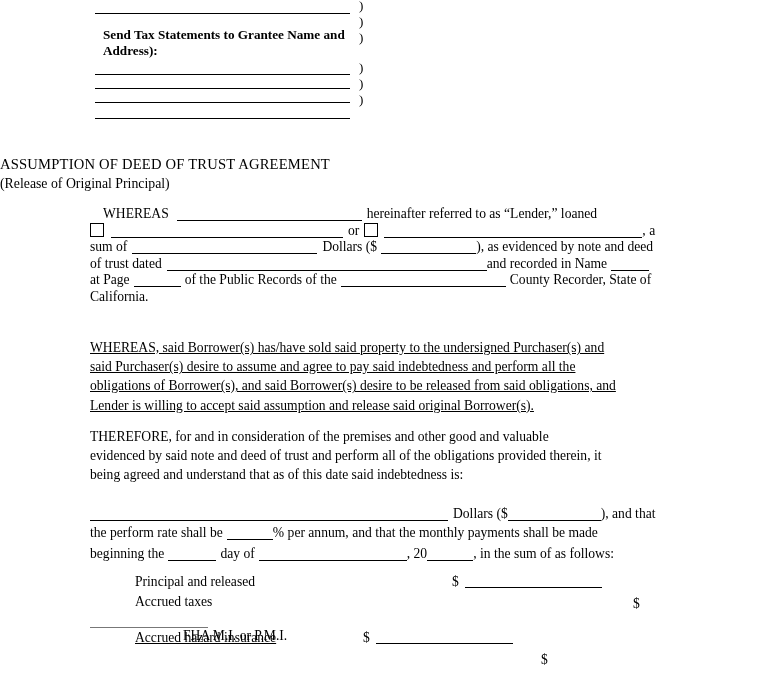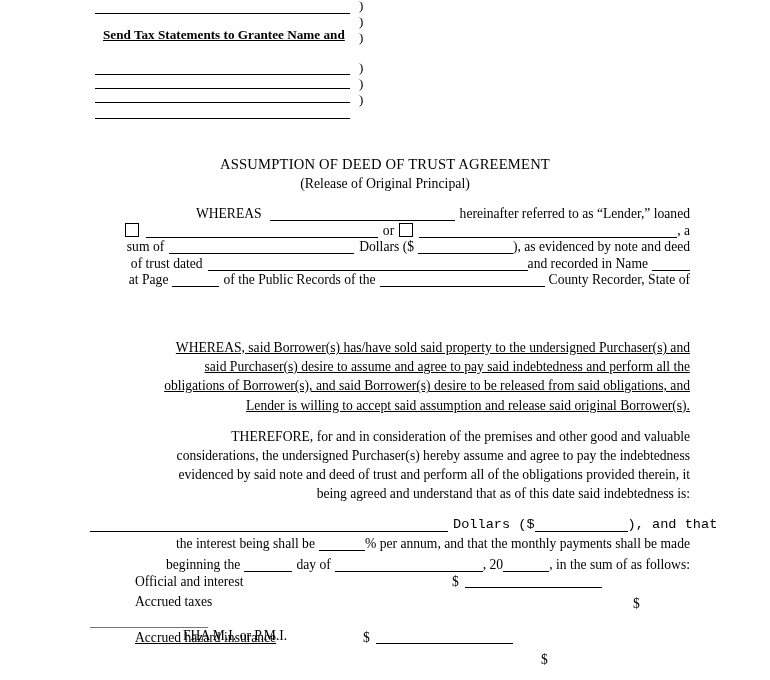--- a/index.html
+++ b/index.html
@@ -25,47 +25,48 @@
   }
   .cb {
     display: inline-block;
     width: 14px;
     height: 14px;
     border: 1.6px solid #000;
     vertical-align: -2px;
     margin-right: 2px;
     background: #fff;
   }
-  .line { white-space: nowrap; text-align: right; }
+  .line { white-space: nowrap; }
   .p1 .line { line-height: 16.6px; }
   .p2 .line { line-height: 19.2px; }
   .p3 .line { line-height: 19px; }
-  .title-wrap { text-align: center; width: 770px; }
+  .title-wrap { text-align: left; width: 770px; }
   .title-main { font-size: 14.6px; letter-spacing: 0.2px; }
   .title-sub { font-size: 13.8px; margin-top: 3px; }
   .hdr-label { font-size: 13.2px; line-height: 16px; font-weight: bold; }
   .official { font-size: 11.8px; font-weight: bold; }
   .paren { font-size: 13px; }
 </style>
 </head>
 <body>
 
 <div class="page">
 
   <div class="abs ul" style="left:95px; top:2px; width:255px; height:12px;"></div>
 
   <span class="abs paren" style="left:359px; top:-2px;">)</span>
   <span class="abs paren" style="left:359px; top:14px;">)</span>
   <span class="abs paren" style="left:359px; top:30px;">)</span>
   <span class="abs paren" style="left:359px; top:60px;">)</span>
   <span class="abs paren" style="left:359px; top:76px;">)</span>
   <span class="abs paren" style="left:359px; top:92px;">)</span>
 
-  <div class="abs hdr-label" style="left:103px; top:27px; width:260px;text-decoration:underline;">
+  <div class="abs hdr-label" style="left:103px; top:27px; width:260px;">
     <div>Send Tax Statements to Grantee Name and</div>
+    <div>Address):</div>
   </div>
 
   <div class="abs ul" style="left:95px; top:63px;  width:255px; height:12px;"></div>
   <div class="abs ul" style="left:95px; top:77px;  width:255px; height:12px;"></div>
   <div class="abs ul" style="left:95px; top:91px;  width:255px; height:12px;"></div>
   <div class="abs ul" style="left:95px; top:107px; width:255px; height:12px;"></div>
 
 
   <div class="abs title-wrap" style="left:0px; top:156px;">
     <div class="title-main">ASSUMPTION OF DEED OF TRUST AGREEMENT</div>
@@ -81,46 +82,48 @@
     </div>
     <div class="line">
       <span>sum of</span><span class="blank" style="width:185px; margin-left:5px; margin-right:5px;"></span><span>Dollars ($</span><span class="blank" style="width:95px; margin-left:4px;"></span><span>), as evidenced by note and deed</span>
     </div>
     <div class="line">
       <span>of trust dated</span><span class="blank" style="width:320px; margin-left:5px;"></span><span>and recorded in Name</span><span class="blank" style="width:38px; margin-left:4px;"></span>
     </div>
     <div class="line">
       <span>at Page</span><span class="blank" style="width:47px; margin-left:4px; margin-right:4px;"></span><span>of the Public Records of the</span><span class="blank" style="width:165px; margin-left:4px; margin-right:4px;"></span><span>County Recorder, State of</span>
     </div>
+    <div class="line">
+      <span>California.</span>
+    </div>
   </div>
 
   <div class="abs p2" style="left:90px; top:338px; width:600px;text-decoration:underline;">
     <div class="line">WHEREAS, said Borrower(s) has/have sold said property to the undersigned Purchaser(s) and</div>
     <div class="line">said Purchaser(s) desire to assume and agree to pay said indebtedness and perform all the</div>
     <div class="line">obligations of Borrower(s), and said Borrower(s) desire to be released from said obligations, and</div>
     <div class="line">Lender is willing to accept said assumption and release said original Borrower(s).</div>
   </div>
 
   <div class="abs p3" style="left:90px; top:427px; width:600px;">
     <div class="line">THEREFORE, for and in consideration of the premises and other good and valuable</div>
-    <div class="line">considerations, the undersigned Purchaser(s) hereby assume and agree to pay the indebtedness</div>
     <div class="line">evidenced by said note and deed of trust and perform all of the obligations provided therein, it</div>
     <div class="line">being agreed and understand that as of this date said indebtedness is:</div>
-    <div class="line" style="margin-top:12px;font-family:Liberation Mono, monospace;">
+    <div class="line" style="margin-top:20px;">
       <span class="blank" style="width:358px; margin-right:5px;"></span><span>Dollars ($</span><span class="blank" style="width:93px;"></span><span>), and that</span>
     </div>
     <div class="line">
-      <span>the interest being shall be</span><span class="blank" style="width:46px; margin-left:4px;"></span><span>% per annum, and that the monthly payments shall be made</span>
+      <span>the perform rate shall be</span><span class="blank" style="width:46px; margin-left:4px;"></span><span>% per annum, and that the monthly payments shall be made</span>
     </div>
     <div class="line" style="margin-top:2px;">
       <span>beginning the</span><span class="blank" style="width:48px; margin-left:4px; margin-right:4px;"></span><span>day of</span><span class="blank" style="width:148px; margin-left:4px;"></span><span>, 20</span><span class="blank" style="width:46px;"></span><span>, in the sum of as follows:</span>
     </div>
   </div>
 
-  <span class="abs" style="left:135px; top:574px;">Official and interest</span>
+  <span class="abs" style="left:135px; top:574px;">Principal and released</span>
   <span class="abs" style="left:452px; top:574px;">$</span>
   <span class="abs blank" style="left:465px; top:575px; width:137px;"></span>
 
   <span class="abs" style="left:135px; top:594px;">Accrued taxes</span>
   <span class="abs" style="left:633px; top:596px;">$</span>
 
   <div class="abs ul-gray" style="left:90px; top:616px; width:118px; height:12px;"></div>
 
   <span class="abs" style="left:135px; top:630px;text-decoration:underline;">Accrued hazard insurance</span>
   <span class="abs" style="left:363px; top:630px;">$</span>

